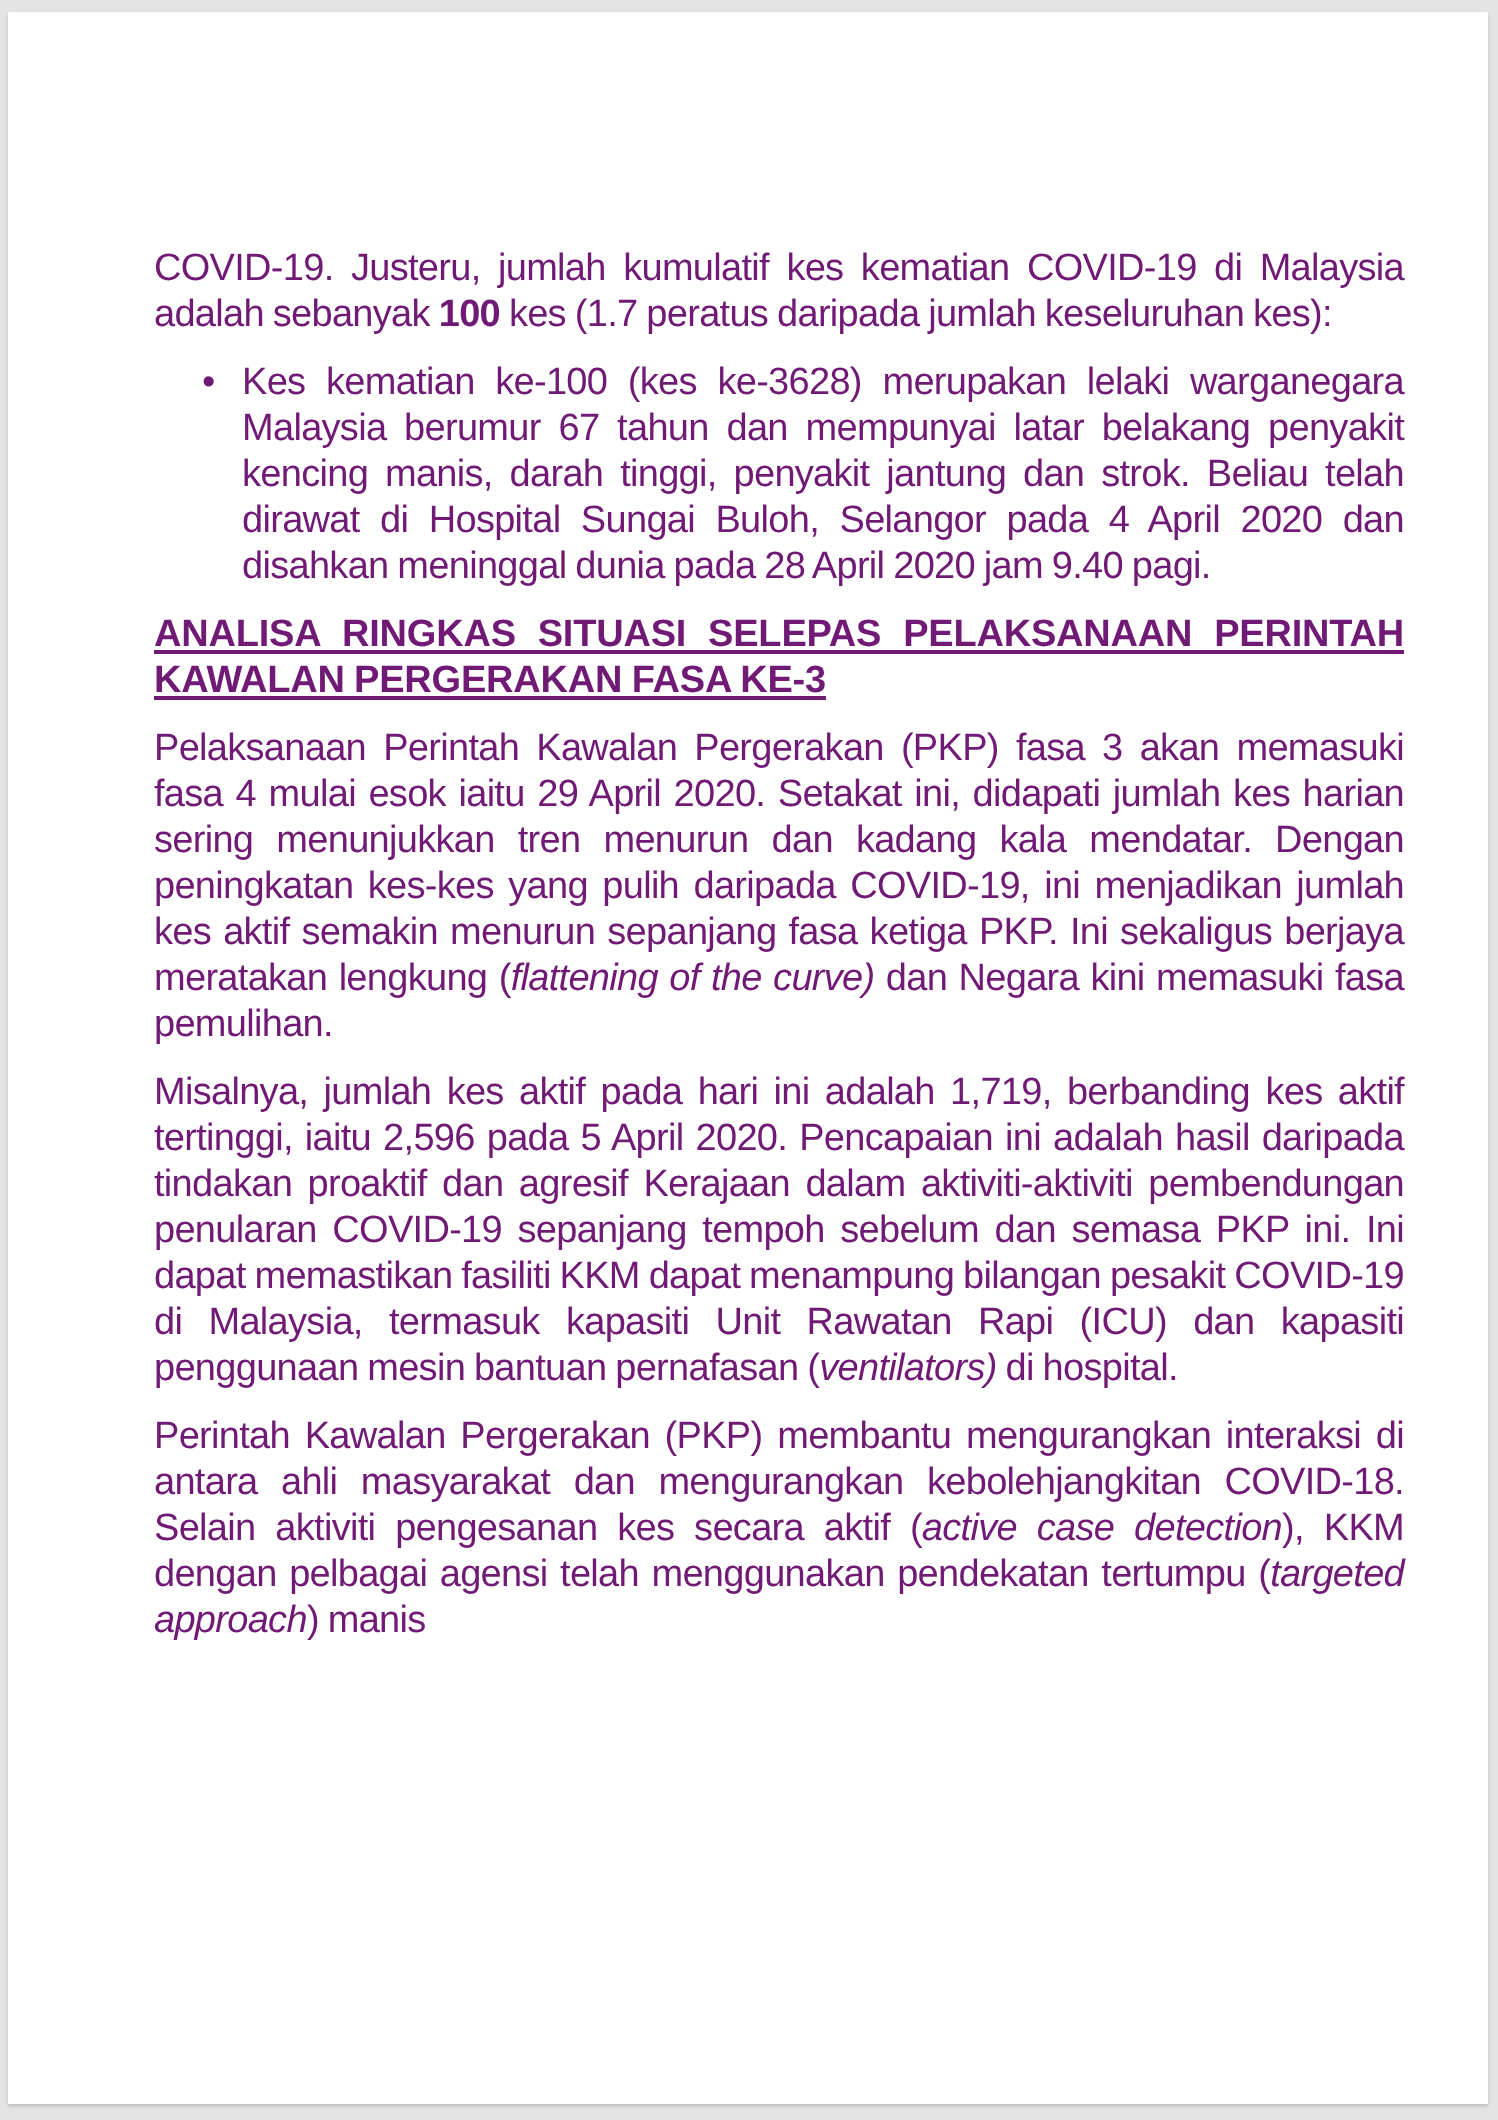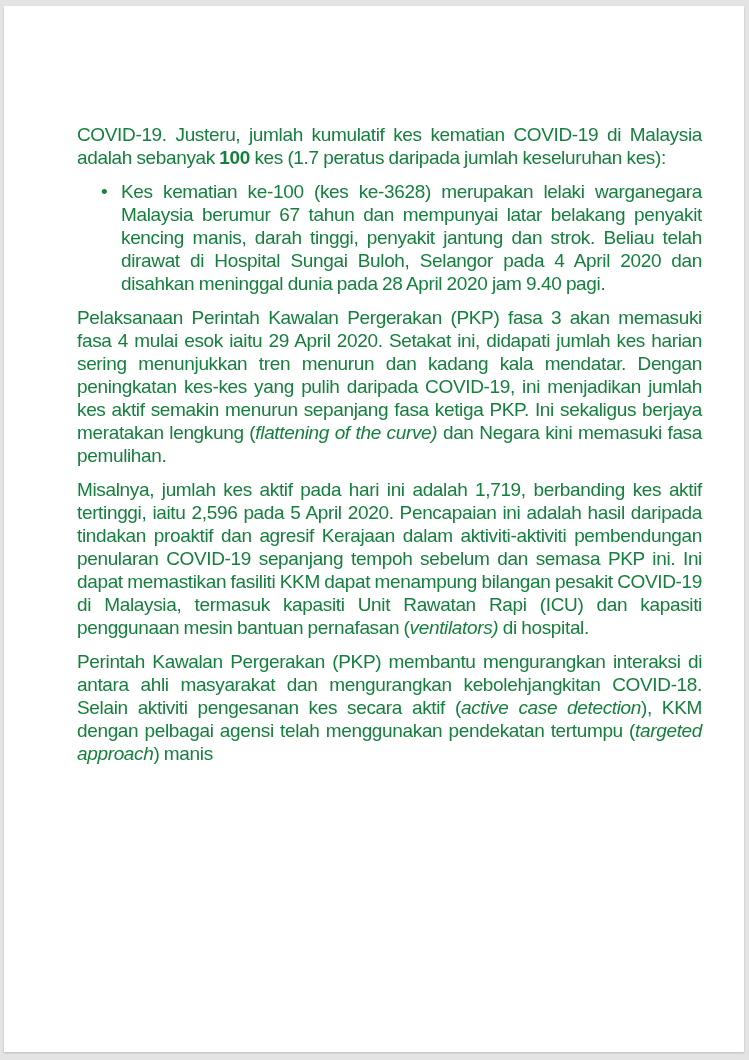--- a/index.html
+++ b/index.html
@@ -20,21 +20,21 @@
     box-shadow: 0 1px 2px rgba(0,0,0,0.18);
   }
   .content {
     position: absolute;
     left: 73px;
     top: 117px;
     width: 625px;
     font-family: "Liberation Sans", sans-serif;
     font-size: 19px;
     line-height: 23px;
-    color: #15803d;
+    color: #701a75;
     letter-spacing: -0.35px;
     word-spacing: -0.5px;
   }
   p {
     margin: 0;
     text-align: justify;
   }
   .p-intro { margin-bottom: 11px; }
   .bullet-list {
     list-style: none;
@@ -73,20 +73,21 @@
     <p class="p-intro"><span>COVID-19. Justeru, jumlah kumulatif kes kematian COVID-19 di Malaysia adalah sebanyak </span><b>100</b><span> kes (1.7 peratus daripada jumlah keseluruhan kes):</span></p>
 
     <ul class="bullet-list">
       <li class="bullet-item">
         <span class="bullet-dot">•</span>
         <span>Kes kematian ke-100 (kes ke-3628) merupakan lelaki warganegara Malaysia berumur 67 tahun dan mempunyai latar belakang penyakit kencing manis, darah tinggi, penyakit jantung dan strok. Beliau telah dirawat di Hospital Sungai Buloh, Selangor pada 4 April 2020 dan disahkan meninggal dunia pada 28 April 2020 jam 9.40 pagi.</span>
       </li>
     </ul>
 
 
+    <p class="heading">ANALISA RINGKAS SITUASI SELEPAS PELAKSANAAN PERINTAH KAWALAN PERGERAKAN FASA KE-3</p>
 
     <p class="para"><span>Pelaksanaan Perintah Kawalan Pergerakan (PKP) fasa 3 akan memasuki fasa 4 mulai esok iaitu 29 April 2020. Setakat ini, didapati jumlah kes harian sering menunjukkan tren menurun dan kadang kala mendatar. Dengan peningkatan kes-kes yang pulih daripada COVID-19, ini menjadikan jumlah kes aktif semakin menurun sepanjang fasa ketiga PKP. Ini sekaligus berjaya meratakan lengkung (</span><i>flattening of the curve)</i><span> dan Negara kini memasuki fasa pemulihan.</span></p>
 
     <p class="para"><span>Misalnya, jumlah kes aktif pada hari ini adalah 1,719, berbanding kes aktif tertinggi, iaitu 2,596 pada 5 April 2020. Pencapaian ini adalah hasil daripada tindakan proaktif dan agresif Kerajaan dalam aktiviti-aktiviti pembendungan penularan COVID-19 sepanjang tempoh sebelum dan semasa PKP ini. Ini dapat memastikan fasiliti KKM dapat menampung bilangan pesakit COVID-19 di Malaysia, termasuk kapasiti Unit Rawatan Rapi (ICU) dan kapasiti penggunaan mesin bantuan pernafasan (</span><i>ventilators)</i><span> di hospital.</span></p>
 
     <p class="para"><span>Perintah Kawalan Pergerakan (PKP) membantu mengurangkan interaksi di antara ahli masyarakat dan mengurangkan kebolehjangkitan COVID-18. Selain aktiviti pengesanan kes secara aktif (</span><i>active case detection</i><span>), KKM dengan pelbagai agensi telah menggunakan pendekatan tertumpu (</span><i>targeted approach</i><span>) manis</span></p>
 
   </div>
 </div>
 

